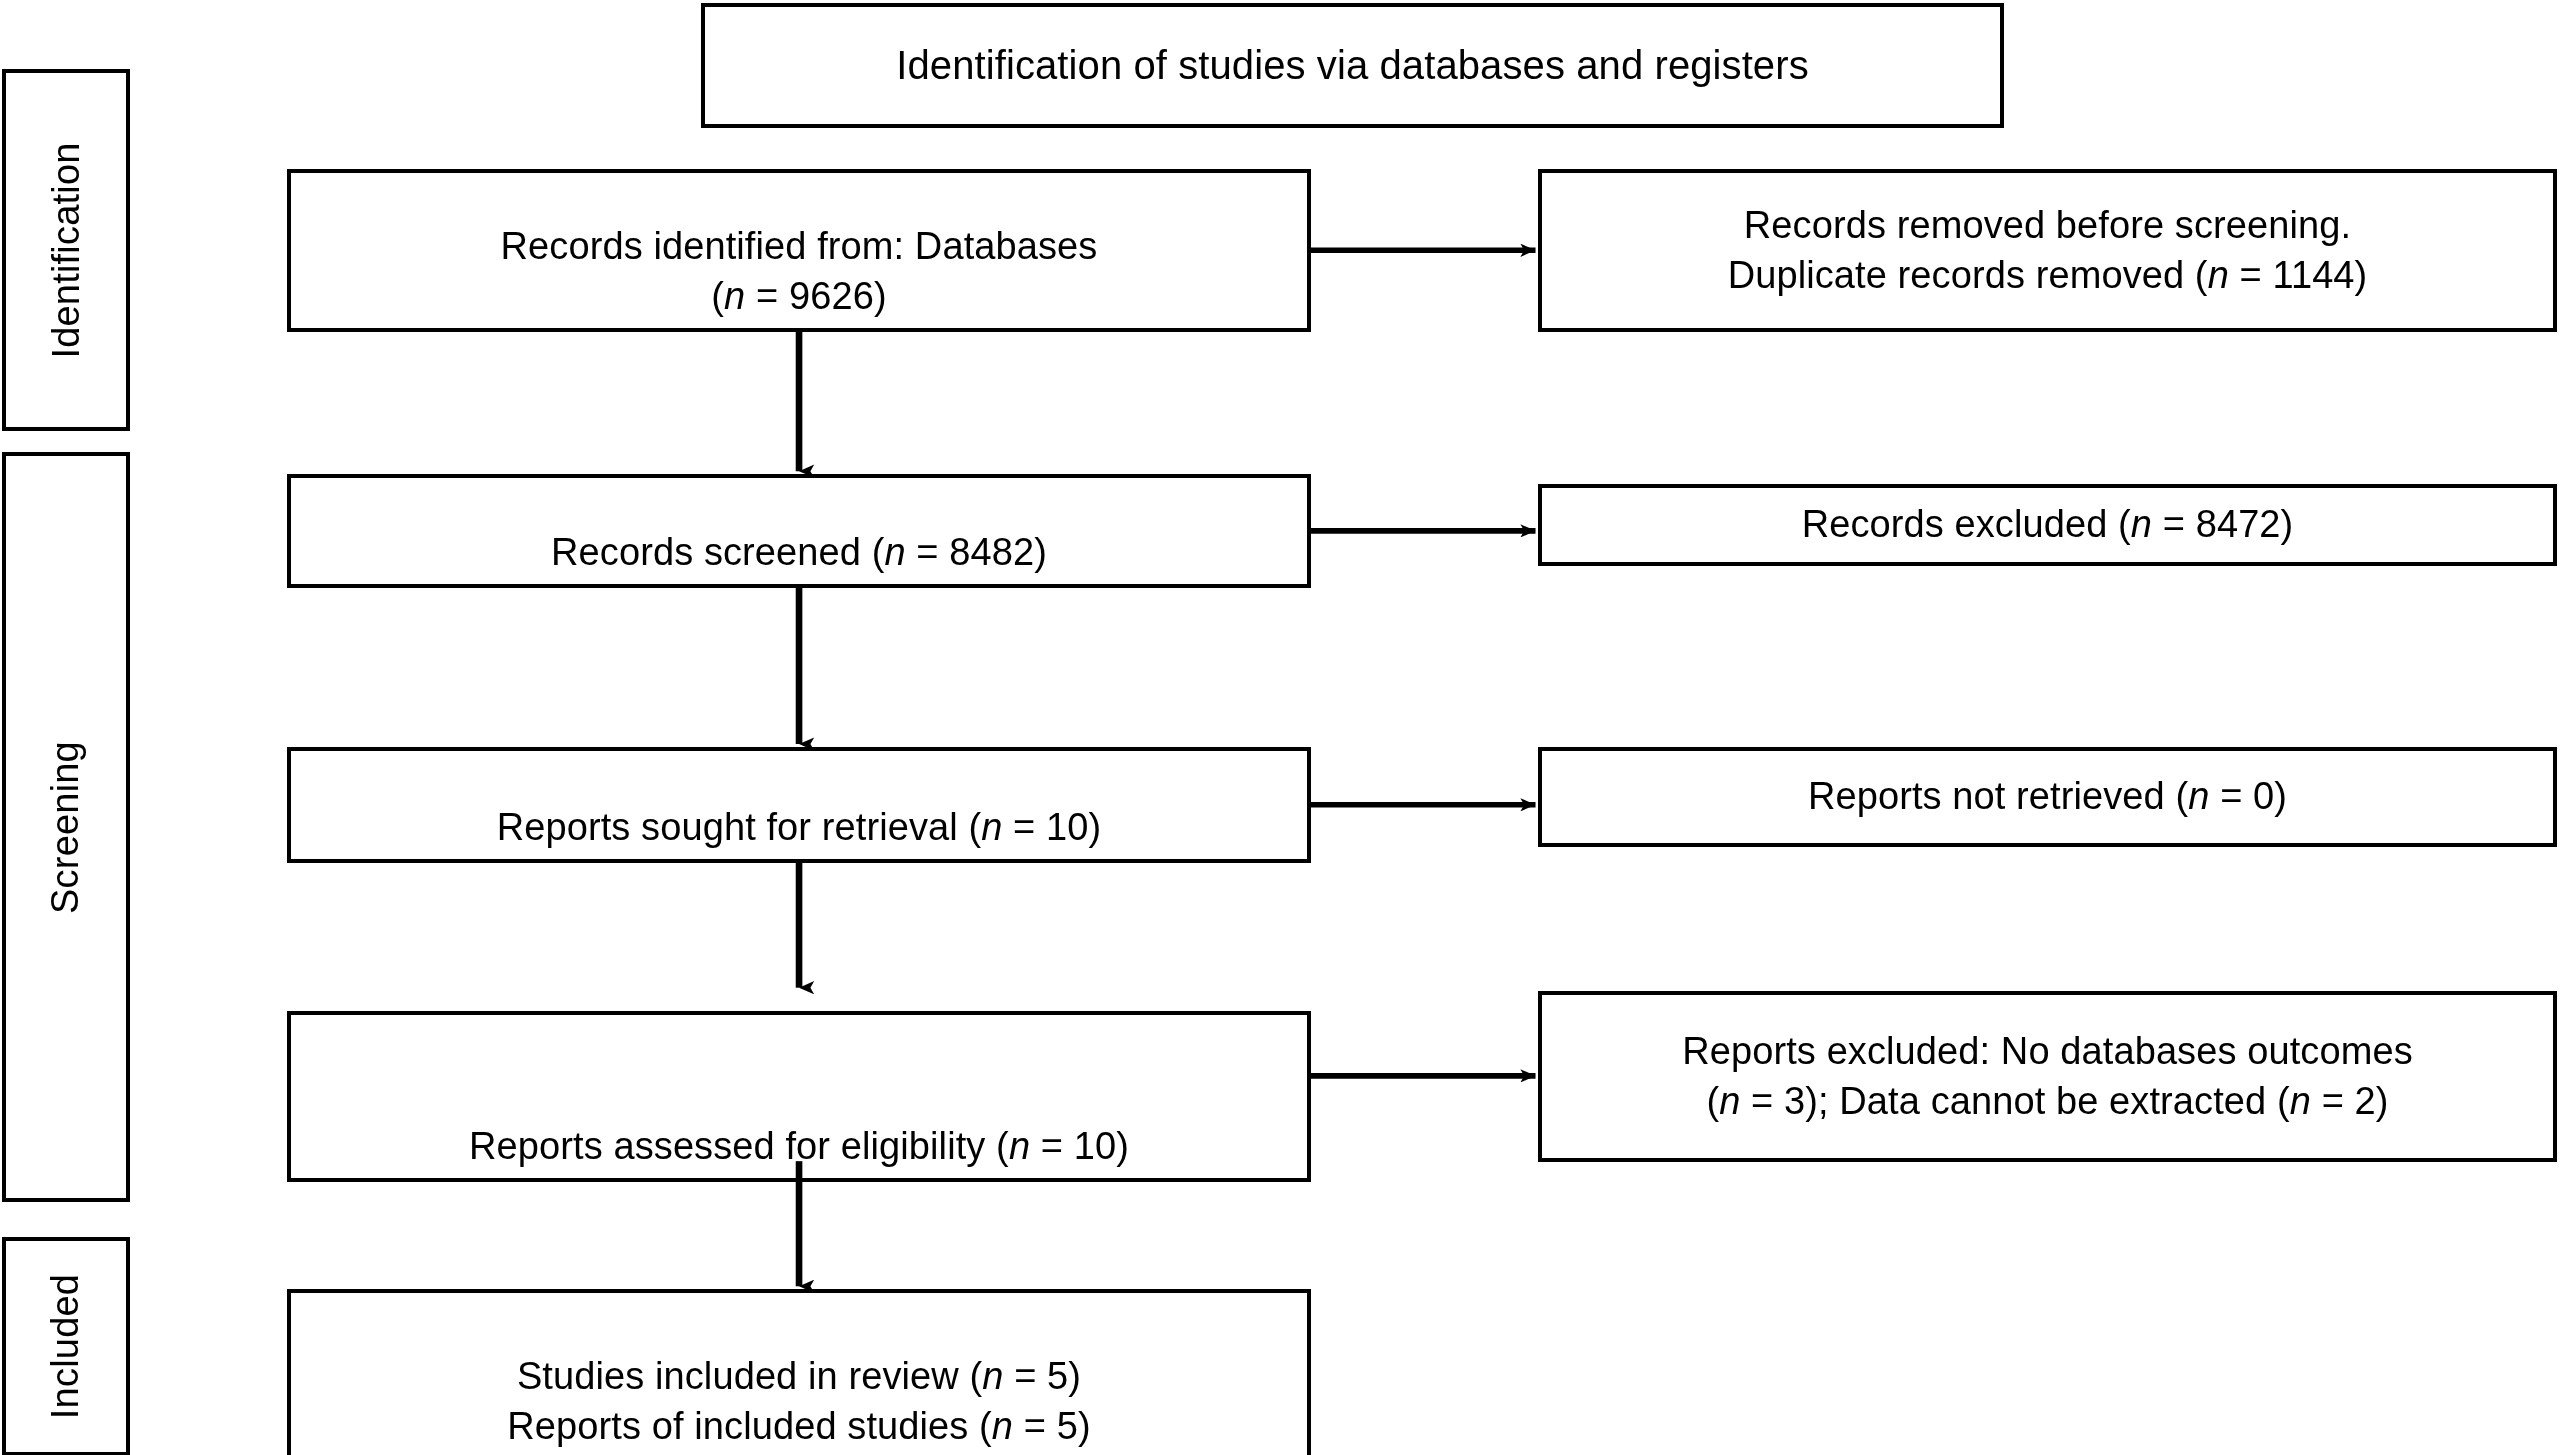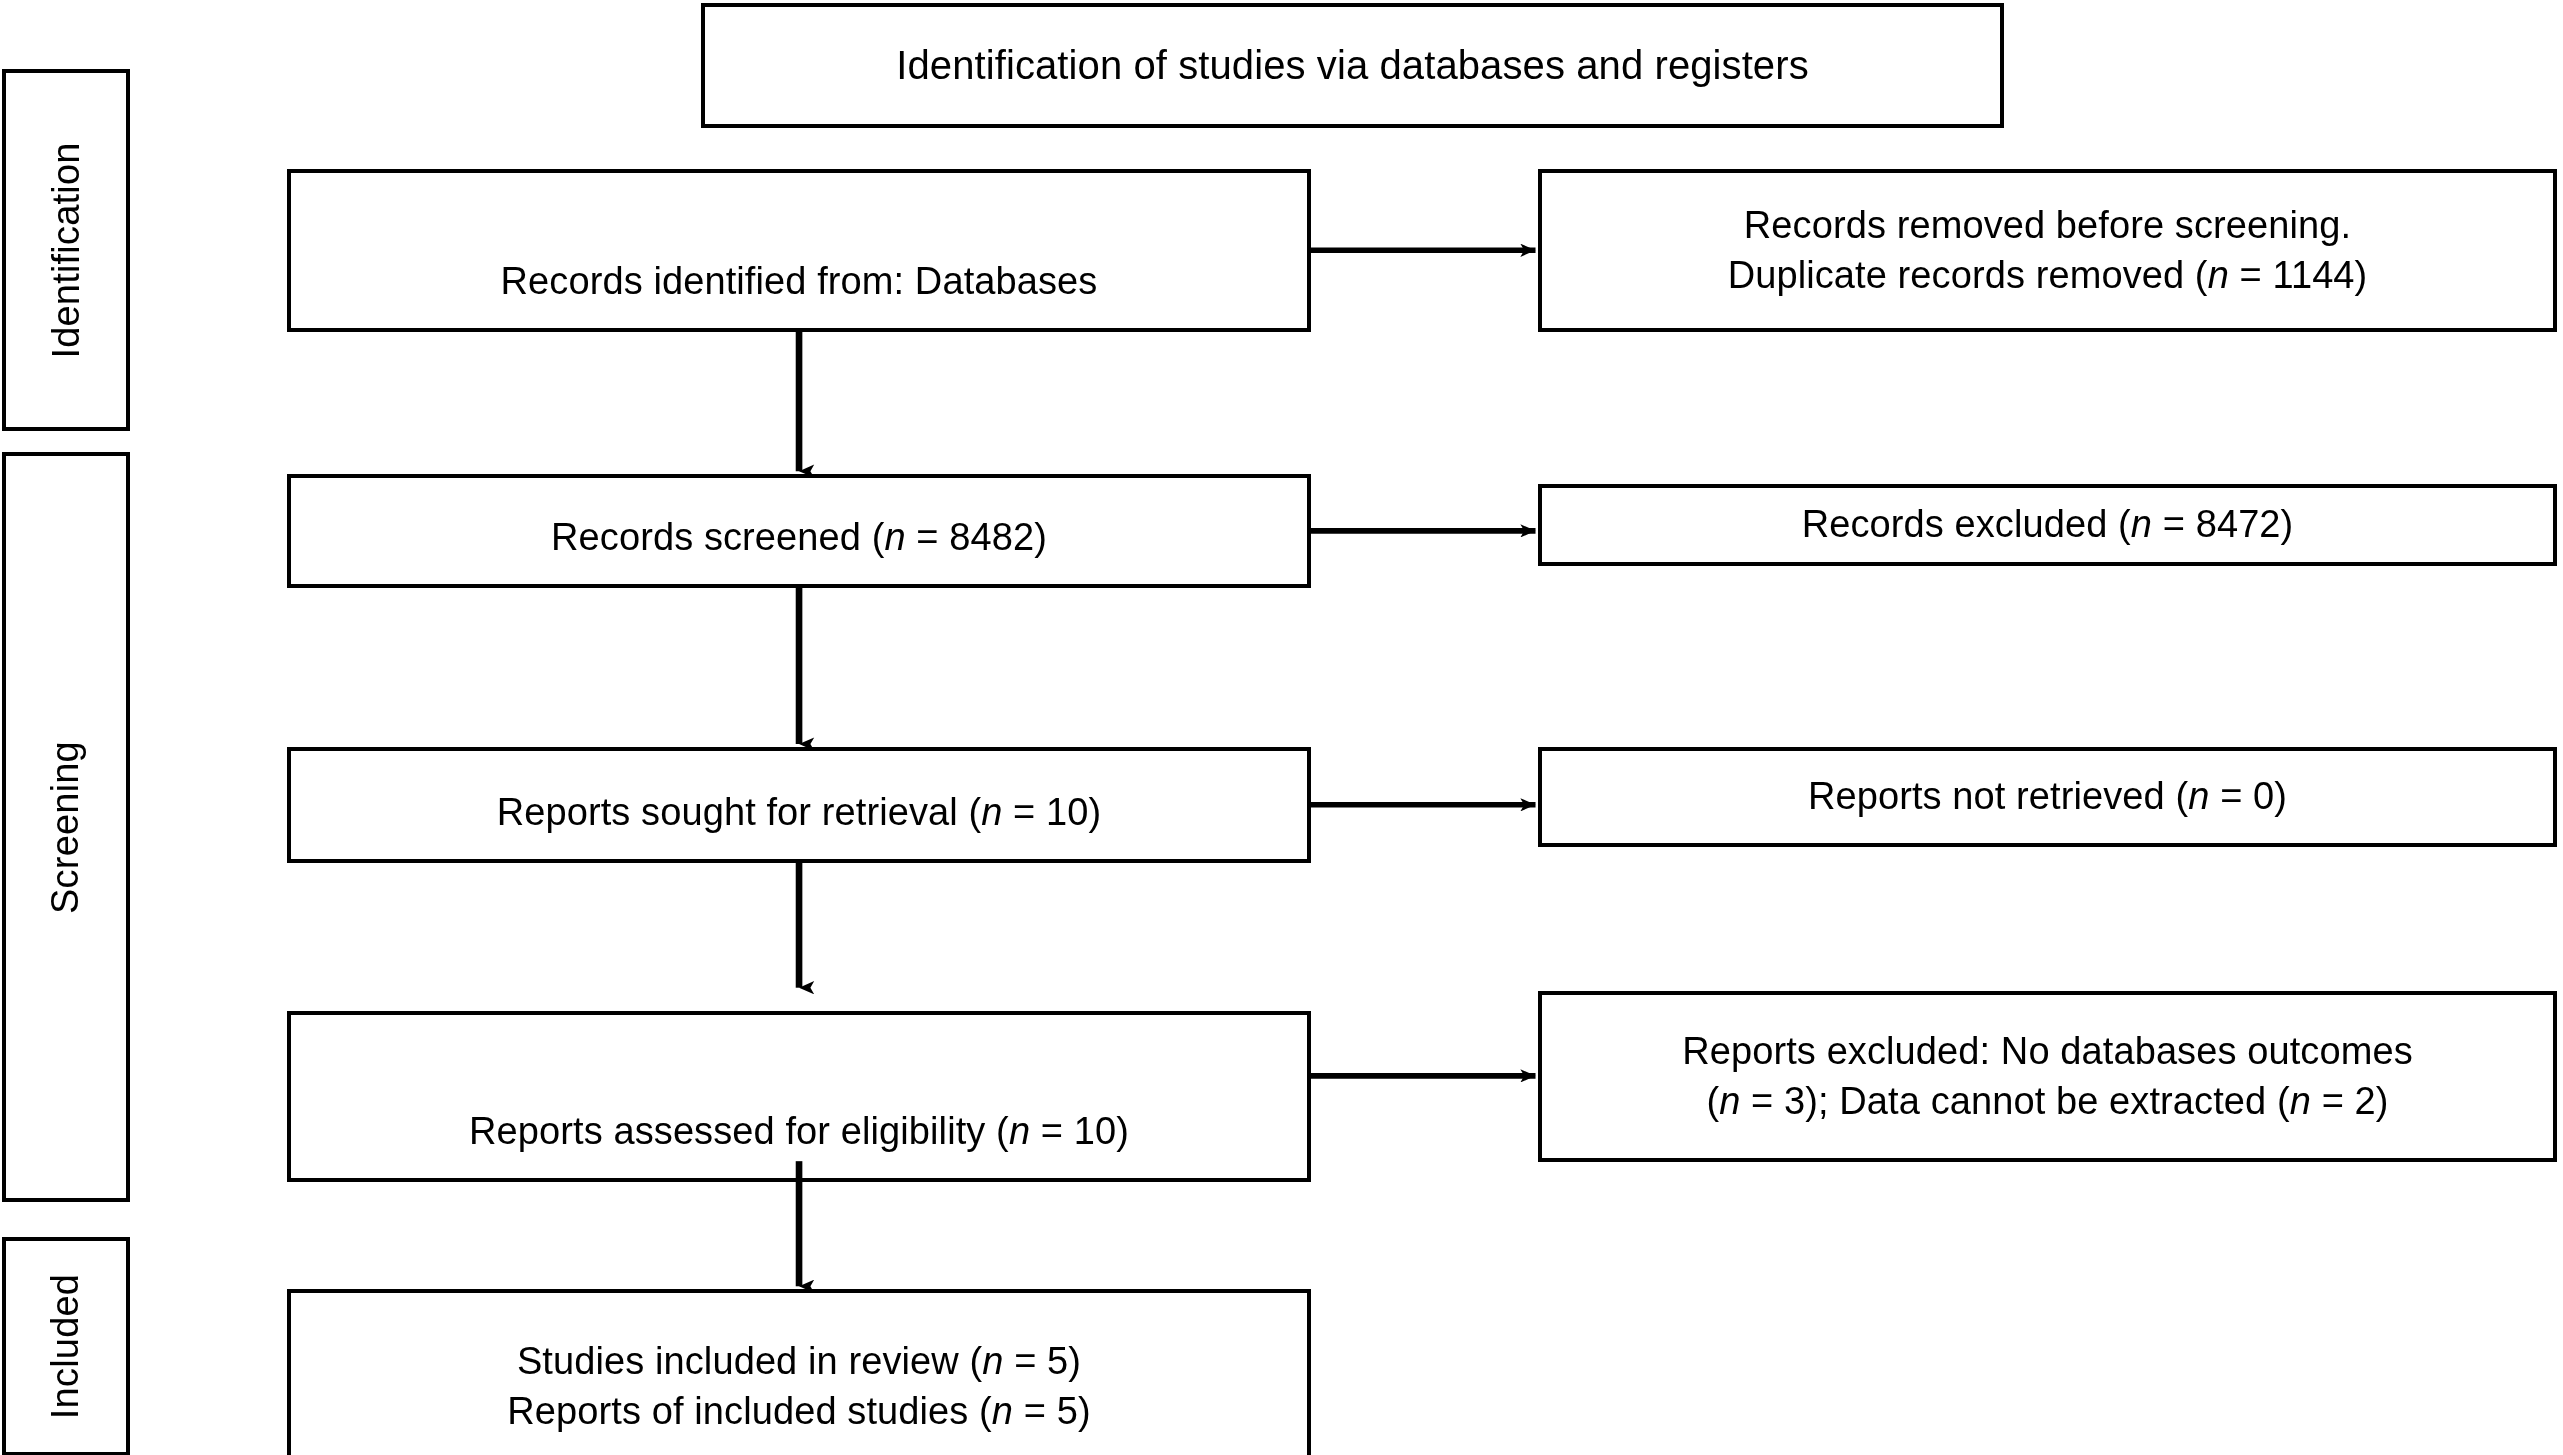--- a/index.html
+++ b/index.html
@@ -23,21 +23,21 @@
     box-sizing: border-box;
     border: 4.7px solid #000000;
     background: #ffffff;
     display: flex;
     align-items: center;
     justify-content: center;
     text-align: center;
     line-height: 1.30;
     font-size: 38px;
     letter-spacing: 0.1px;
-    padding: 22px 17px;
+    padding: 7px 17px;
   }
   .box .lines {
     width: 100%;
   }
   .box .ln {
     display: block;
     white-space: nowrap;
   }
 
   
@@ -114,20 +114,21 @@
   <div class="stage" id="stage-screening">
     <span>Screening</span>
   </div>
   <div class="stage" id="stage-included">
     <span>Included</span>
   </div>
 
   <div class="box main-box" id="box-identified">
     <div class="lines">
       <span class="ln">Records identified from: Databases</span>
+      <span class="ln">(<i class="italic-n">n</i> = 9626)</span>
     </div>
   </div>
 
   <div class="box main-box" id="box-screened">
     <div class="lines">
       <span class="ln">Records screened (<i class="italic-n">n</i> = 8482)</span>
     </div>
   </div>
 
   <div class="box main-box" id="box-sought">

